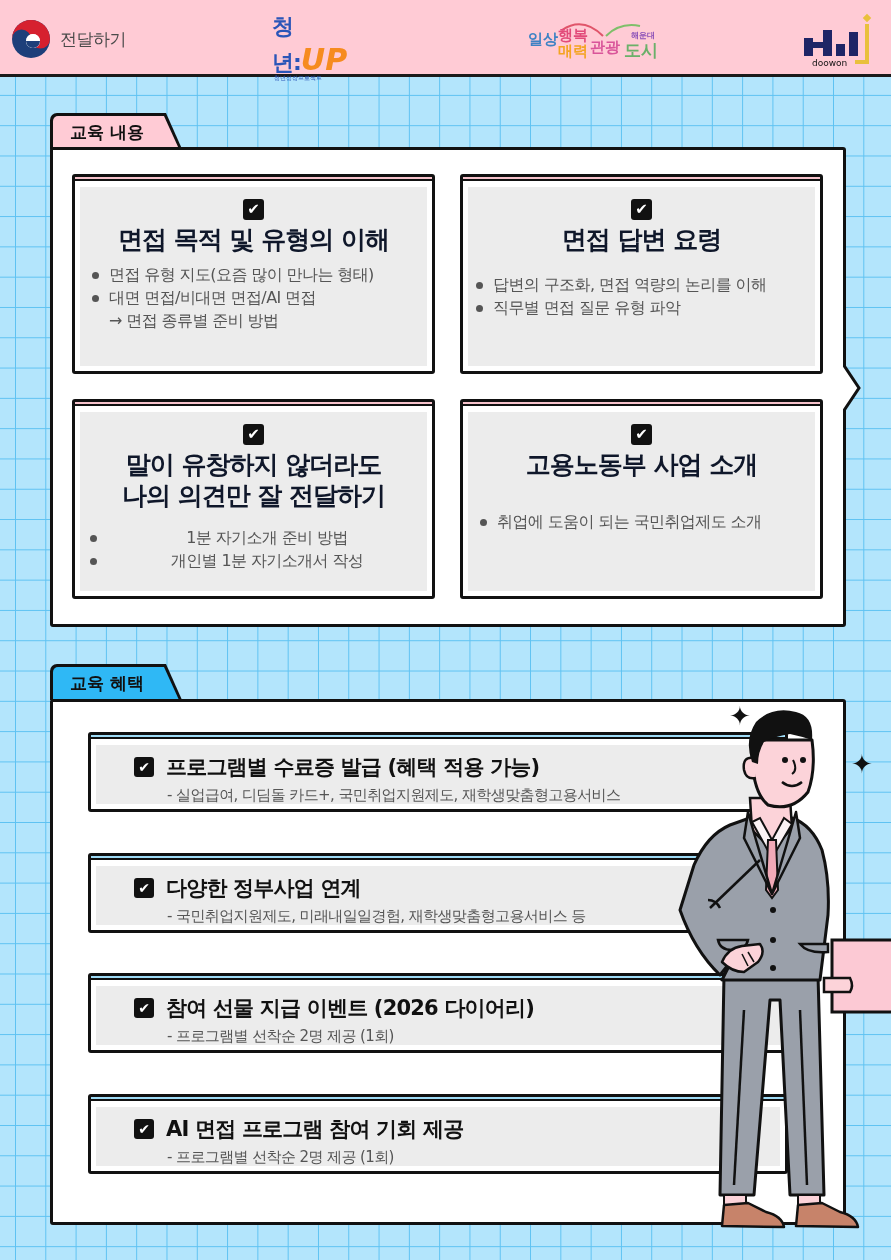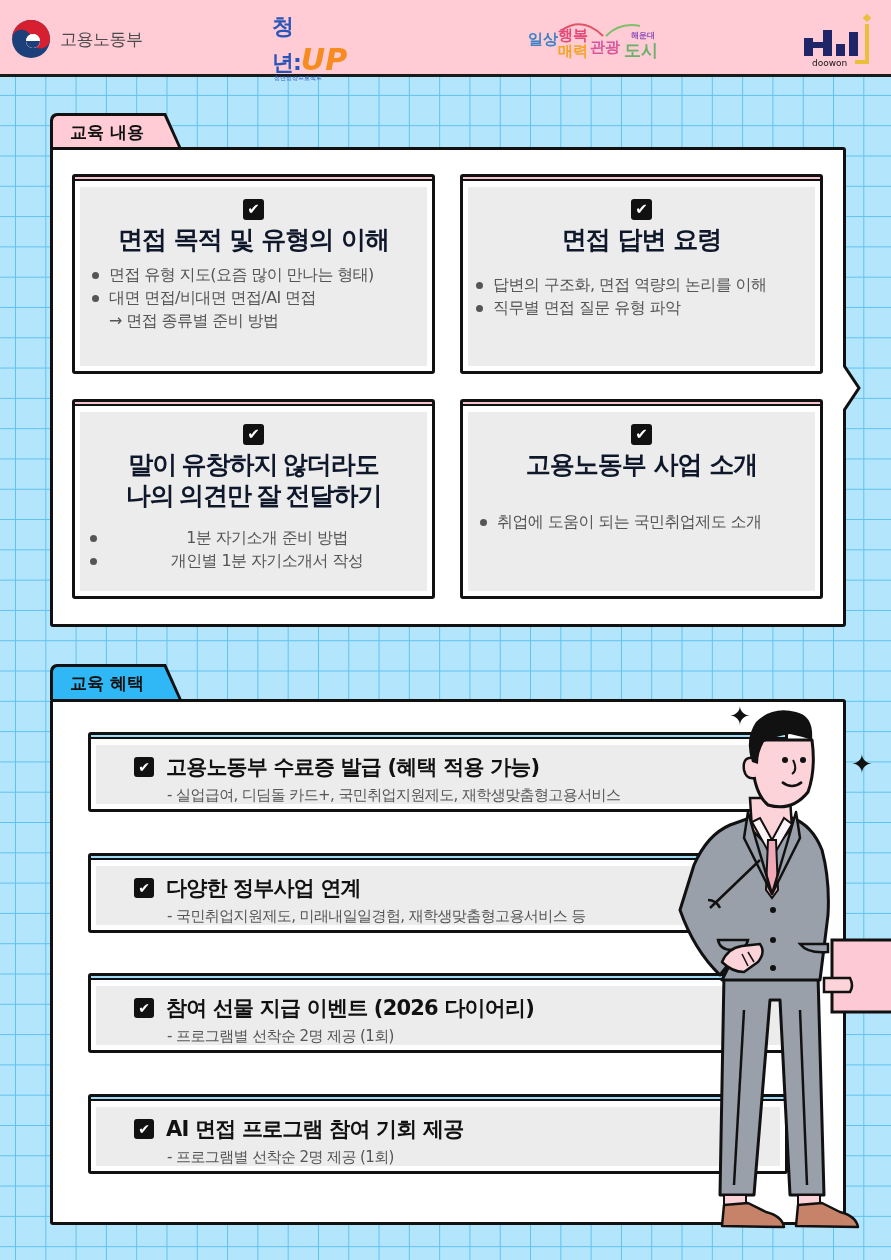--- a/index.html
+++ b/index.html
@@ -115,21 +115,21 @@
   <div class="logo-moel">
     <svg class="taegeuk" viewBox="0 0 42 42">
       <circle cx="21" cy="21" r="19" fill="#1d3f7a"></circle>
       <path d="M2 21 A19 19 0 0 1 40 21 A9.5 9.5 0 0 1 21 21 A9.5 9.5 0 0 0 2 21 Z" fill="#d6202f"></path>
       <circle cx="21" cy="21" r="9" fill="#fff" opacity="0"></circle>
       <path d="M8 24 A13 13 0 0 0 34 24" fill="none" stroke="#fff" stroke-width="0"></path>
       <circle cx="23" cy="23" r="7" fill="#fff"></circle>
       <circle cx="23" cy="23" r="7" fill="#fff"></circle>
       <path d="M16 23 A7 7 0 0 0 30 23" fill="#1d3f7a"></path>
     </svg>
-    <span class="moel-text">고용노동부</span>
+    <span class="moel-text">전달하기</span>
   </div>
 
   <div class="logo-youth">
     <span class="youth-main">청년:</span><span class="youth-up">UP</span>
     <span class="youth-sub">청년성장프로젝트</span>
   </div>
 
   <svg class="logo-haeundae" viewBox="0 0 140 42">
     <path d="M34 12 Q55 -2 75 18" fill="none" stroke="#e0556a" stroke-width="2"></path>
     <path d="M78 18 Q92 4 112 8" fill="none" stroke="#7fbf6a" stroke-width="2"></path>
@@ -187,21 +187,21 @@
       <li>답변의 구조화, 면접 역량의 논리를 이해</li>
       <li>직무별 면접 질문 유형 파악</li>
     </ul>
   </div>
 </div>
 
 <div class="card" style="left:72px; top:399px; width:363px; height:200px;">
   <div class="topline"></div>
   <div class="inner">
     <div class="checkbox">✔</div>
-    <div class="card-title" style="line-height:1.25;font-family:Liberation Serif, serif;">
+    <div class="card-title" style="line-height:1.25;">
       <div>말이 유창하지 않더라도</div>
       <div>나의 의견만 잘 전달하기</div>
     </div>
     <ul class="card-list" style="margin-top:14px; padding-left:10px;text-align:center;">
       <li>1분 자기소개 준비 방법</li>
       <li>개인별 1분 자기소개서 작성</li>
     </ul>
   </div>
 </div>
 
@@ -220,21 +220,21 @@
   <div class="tab-inner" style="background:#2fb8f5;">교육 혜택</div>
 </div>
 
 <div class="panel" style="left:50px; top:699px; width:796px; height:526px;"></div>
 
 <div class="benefit" style="top:732px;">
   <div class="topline"></div>
   <div class="inner">
     <div class="row-title">
       <div class="checkbox">✔</div>
-      <span class="btitle">고용노동부 수료증 발급 (혜택 적용 가능)</span>
+      <span class="btitle">프로그램별 수료증 발급 (혜택 적용 가능)</span>
     </div>
     <div class="bdesc">- 실업급여, 디딤돌 카드+, 국민취업지원제도, 재학생맞춤형고용서비스</div>
   </div>
 </div>
 
 <div class="benefit" style="top:853px;">
   <div class="topline"></div>
   <div class="inner">
     <div class="row-title">
       <div class="checkbox">✔</div>

